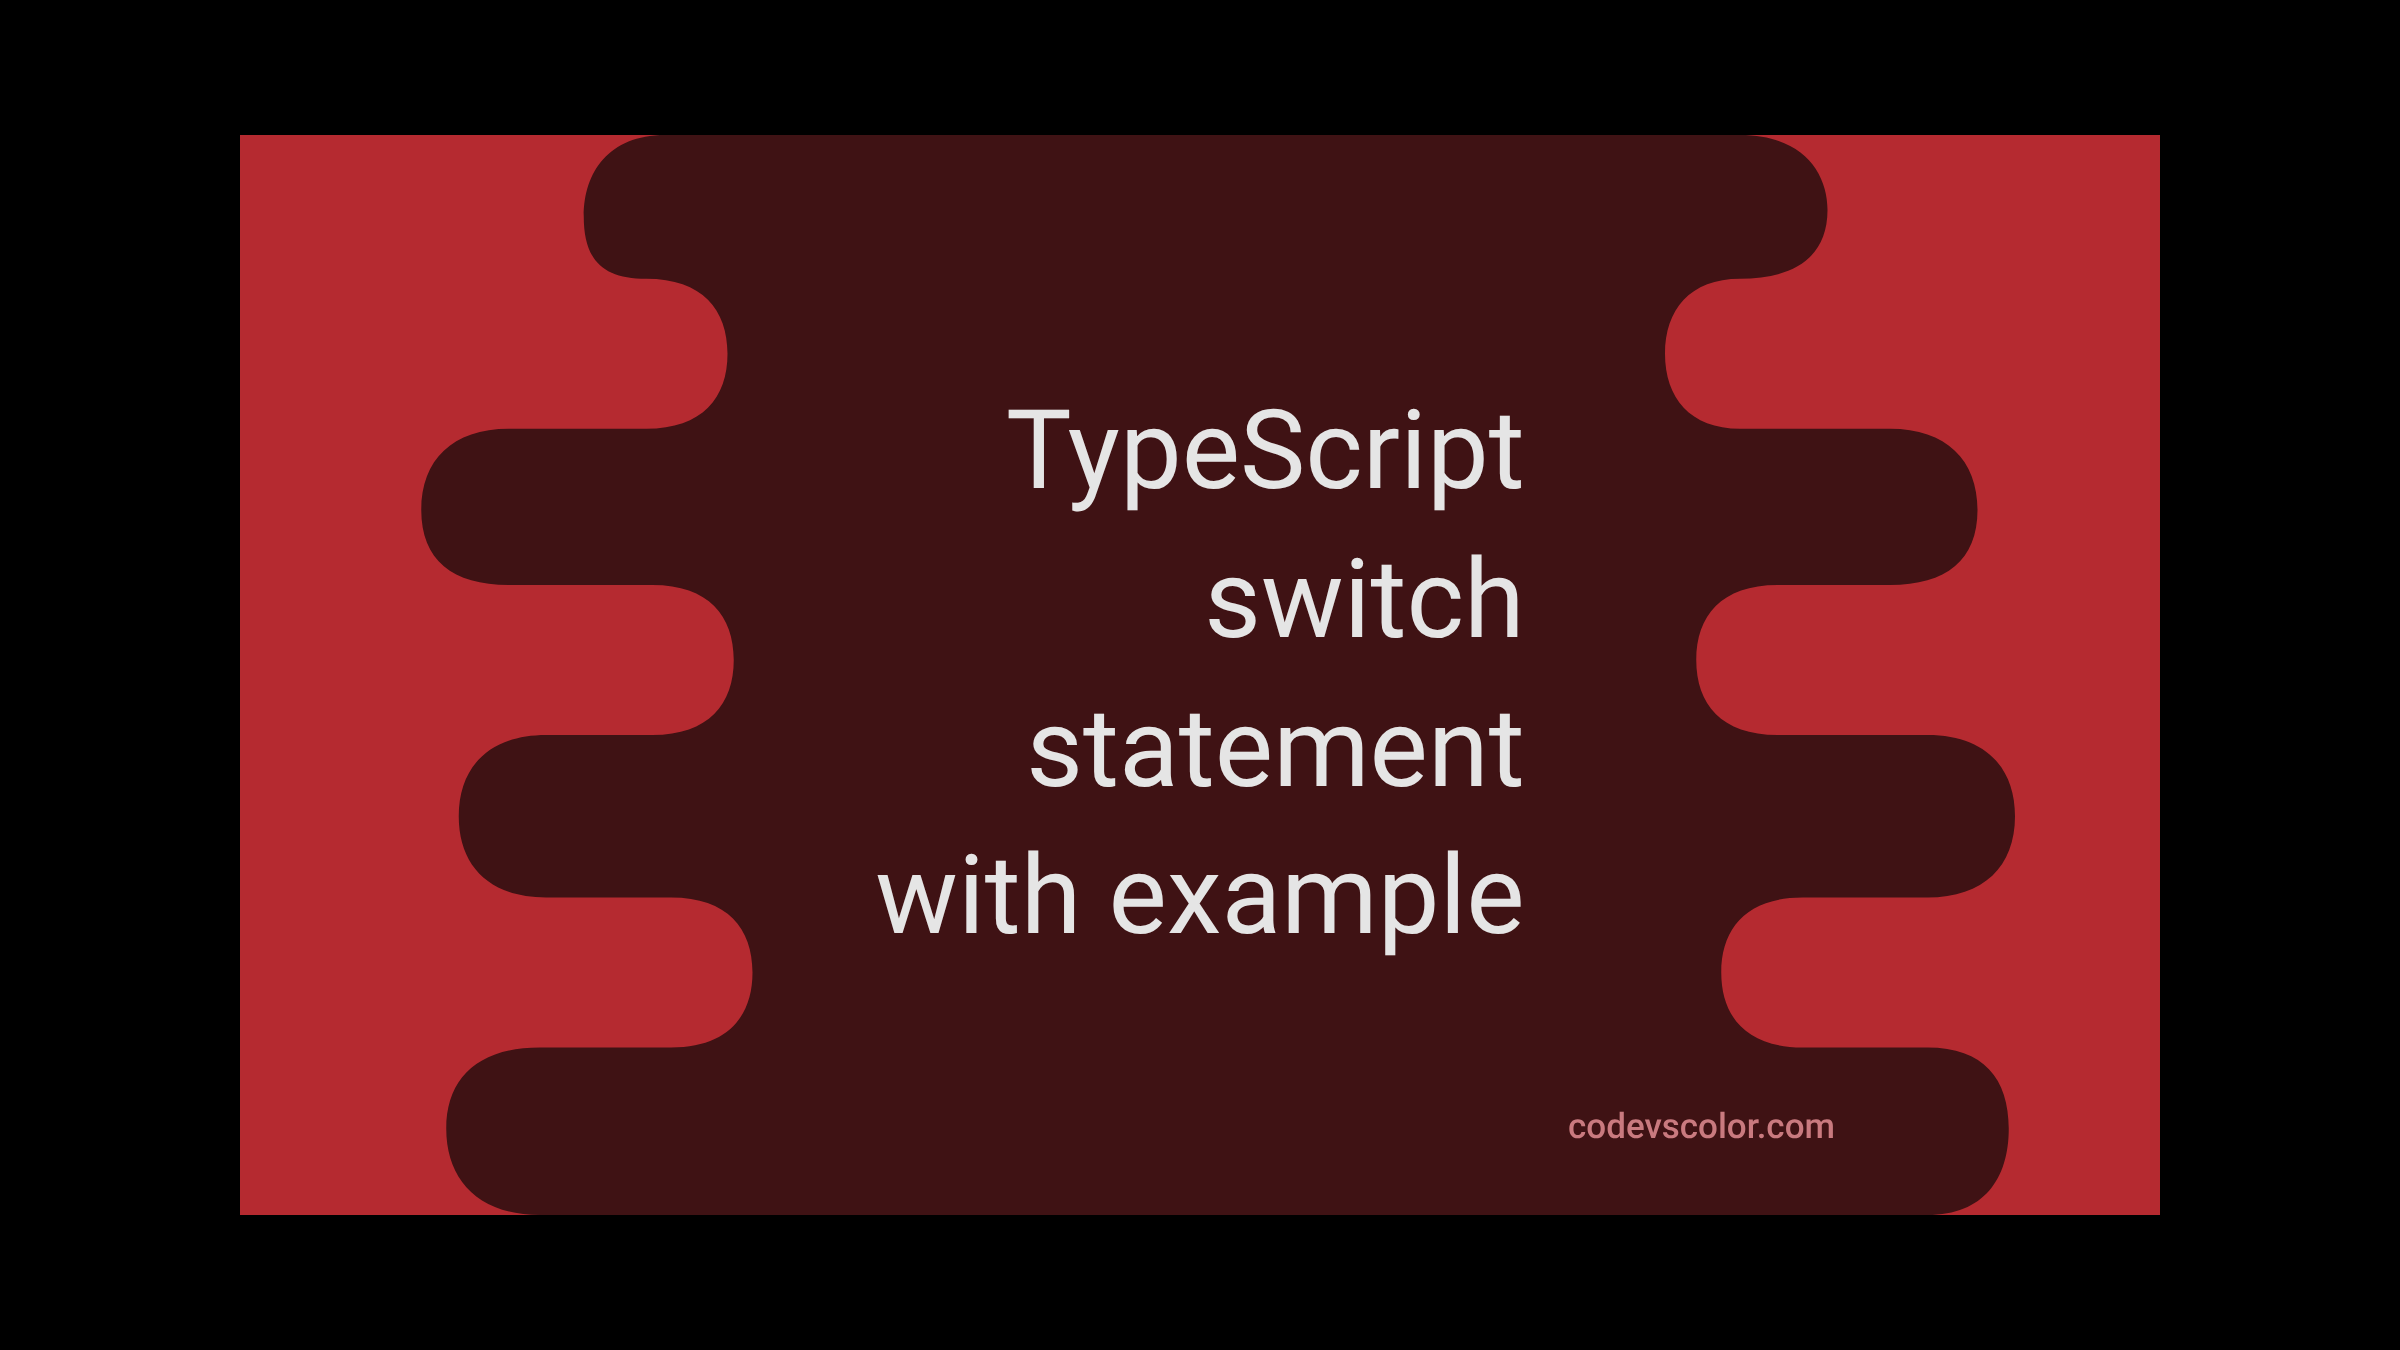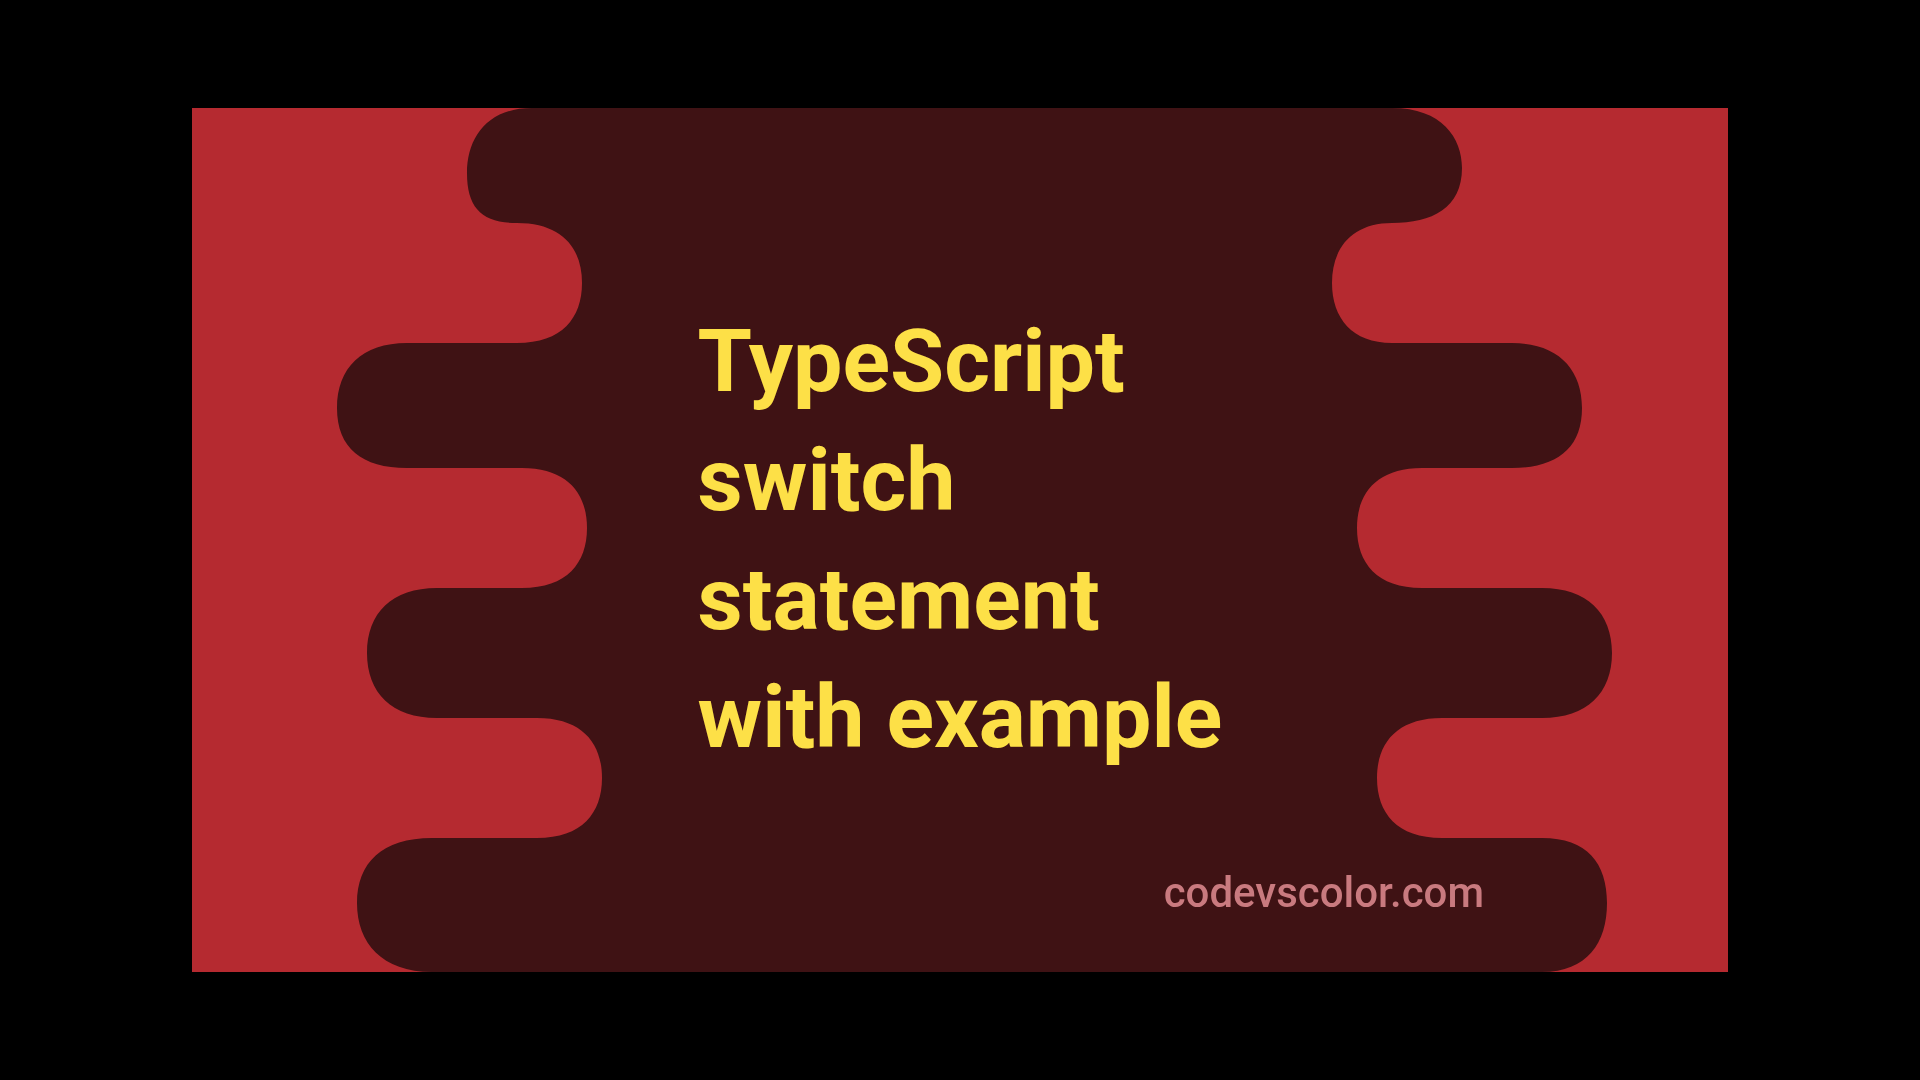--- a/index.html
+++ b/index.html
@@ -33,35 +33,35 @@
       left: 0;
       width: 100%;
       height: 100%;
     }
     
     .title {
       position: absolute;
       top: 50%;
       left: 50%;
       transform: translate(-50%, -50%);
-      color: #fde047;
+      color: #e5e5e5;
       font-size: 88px;
-      font-weight: 700;
-      text-align: left;
+      font-weight: 400;
+      text-align: right;
       line-height: 1.35;
       white-space: pre-line;
       z-index: 2;
     }
     
     .watermark {
       position: absolute;
       bottom: 55px;
-      right: 244px;
+      right: 260px;
       color: #c97a7f;
-      font-size: 42px;
+      font-size: 28px;
       font-weight: 500;
       z-index: 2;
     }
   </style>
 </head>
 <body>
 
 <div class="card">
   <svg class="blob-svg" viewBox="0 0 1536 864" preserveAspectRatio="none">
     <path fill="#3f1214" d="

